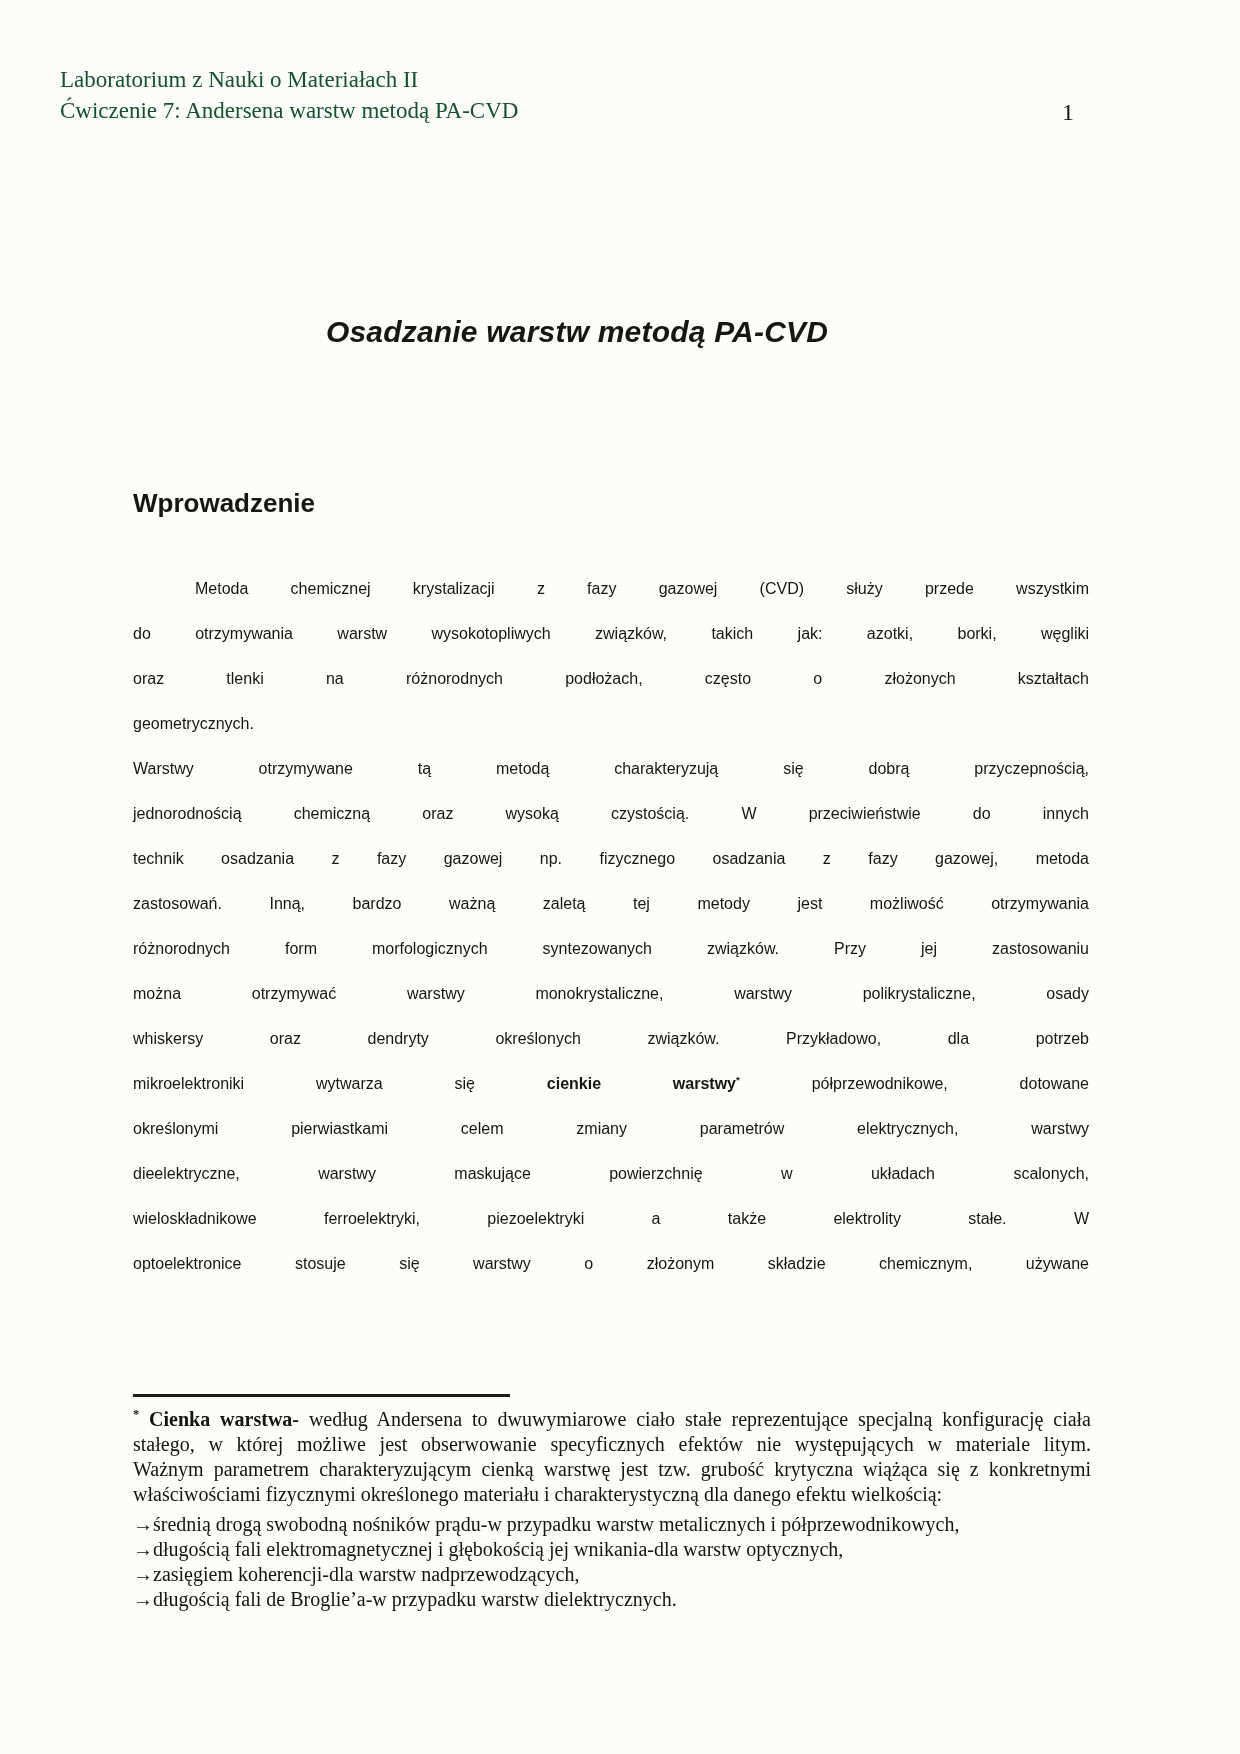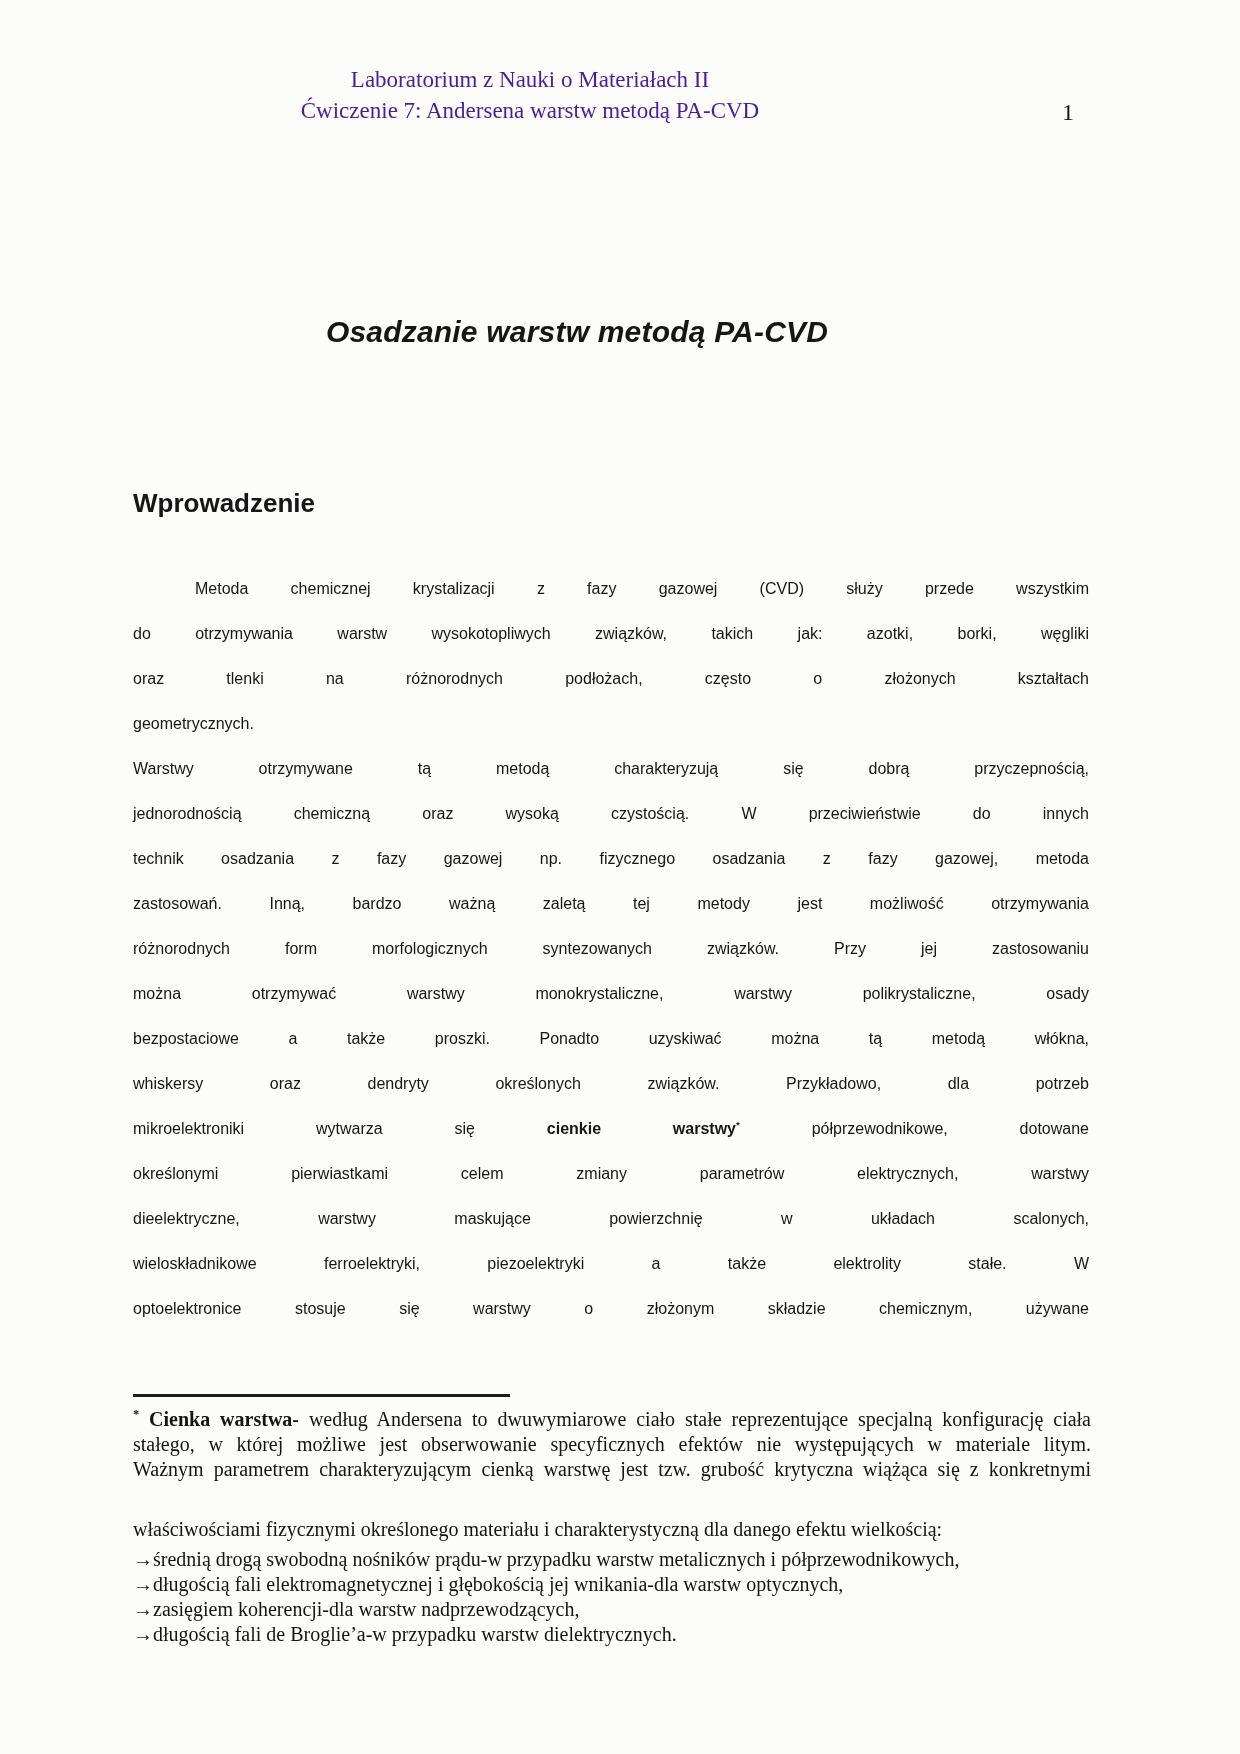--- a/index.html
+++ b/index.html
@@ -7,24 +7,23 @@
     position:relative;
     width:1240px; height:1754px;
     margin:0 auto;
     background:#fcfcfb;
     color:#161616;
     font-family:"Liberation Sans", sans-serif;
     overflow:hidden;
   }
   .doc-header {
     position:absolute; top:64px; left:60px; width:940px;
-    text-align:center;
     font-family:"Liberation Serif", serif;
     font-size:23px; line-height:31px;
-    color:#4c1d95;
+    color:#14532d;
   }
   .page-number {
     position:absolute; top:99px; left:1062px;
     font-family:"Liberation Serif", serif;
     font-size:24px; color:#141414;
   }
   .doc-title {
     position:absolute; top:314px; left:100px; width:954px;
     text-align:center;
     font-weight:bold; font-size:30px; line-height:36px;
@@ -58,21 +57,21 @@
   }
   .footnote {
     position:absolute; top:1407px; left:133px; width:958px;
     font-family:"Liberation Serif", serif;
     font-size:20px; color:#141414;
   }
   .fline {
     line-height:25px;
     text-align:justify; text-align-last:justify;
   }
-  .fline.no-just { text-align-last:left;margin-top:35px; }
+  .fline.no-just { text-align-last:left; }
   .footnote-arrows { margin-top:5px; }
   .farrow {
     line-height:25px; text-align:left;
   }
 </style>
 </head>
 <body>
 
 <div class="page">
 
@@ -94,21 +93,20 @@
         <div class="line">oraz tlenki na różnorodnych podłożach, często o złożonych kształtach</div>
         <div class="line no-just"><span>geometrycznych.</span></div>
       </div>
     <div>
         <div class="line">Warstwy otrzymywane tą metodą charakteryzują się dobrą przyczepnością,</div>
         <div class="line">jednorodnością chemiczną oraz wysoką czystością. W przeciwieństwie do innych</div>
         <div class="line">technik osadzania z fazy gazowej np. fizycznego osadzania z fazy gazowej, metoda</div>
         <div class="line">zastosowań. Inną, bardzo ważną zaletą tej metody jest możliwość otrzymywania</div>
         <div class="line">różnorodnych form morfologicznych syntezowanych związków. Przy jej zastosowaniu</div>
         <div class="line">można otrzymywać warstwy monokrystaliczne, warstwy polikrystaliczne, osady</div>
-        <div class="line">bezpostaciowe a także proszki. Ponadto uzyskiwać można tą metodą włókna,</div>
         <div class="line">whiskersy oraz dendryty określonych związków. Przykładowo, dla potrzeb</div>
         <div class="line"><span>mikroelektroniki wytwarza się </span><span class="b">cienkie warstwy</span><sup class="b">*</sup><span> półprzewodnikowe, dotowane</span></div>
         <div class="line">określonymi pierwiastkami celem zmiany parametrów elektrycznych, warstwy</div>
         <div class="line">dieelektryczne, warstwy maskujące powierzchnię w układach scalonych,</div>
         <div class="line">wieloskładnikowe ferroelektryki, piezoelektryki a także elektrolity stałe. W</div>
         <div class="line">optoelektronice stosuje się warstwy o złożonym składzie chemicznym, używane</div>
       </div>
   </div>
 
   <div class="footnote-rule"></div>

